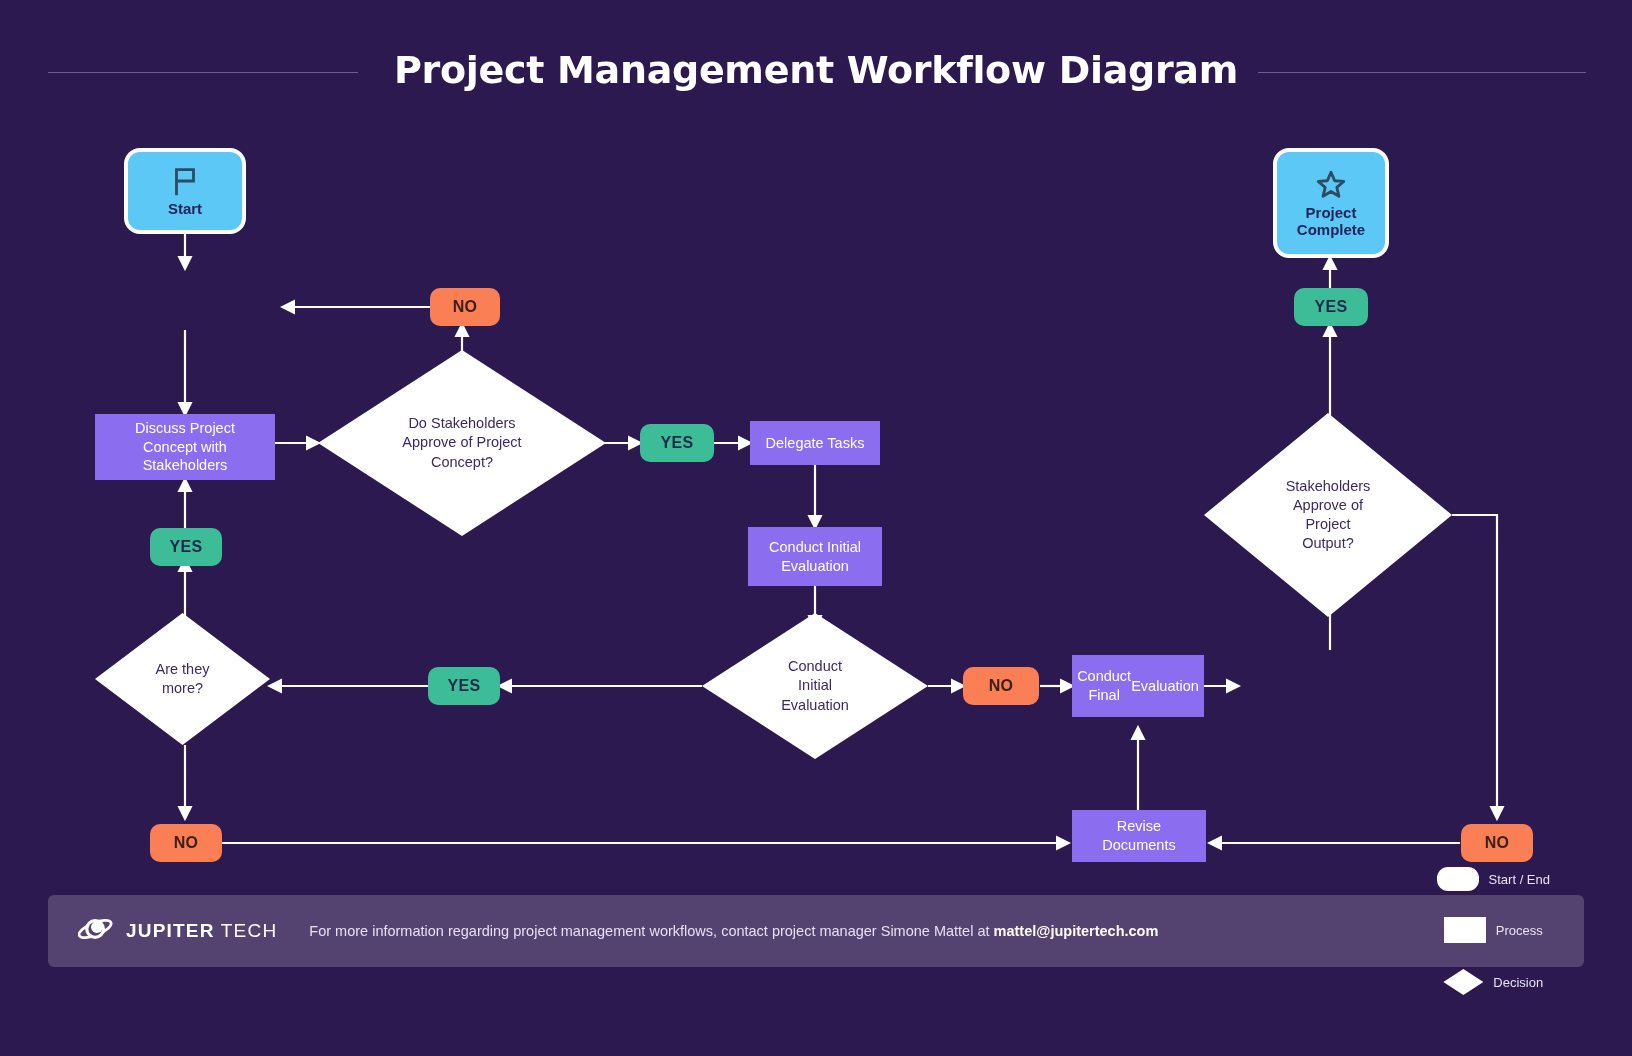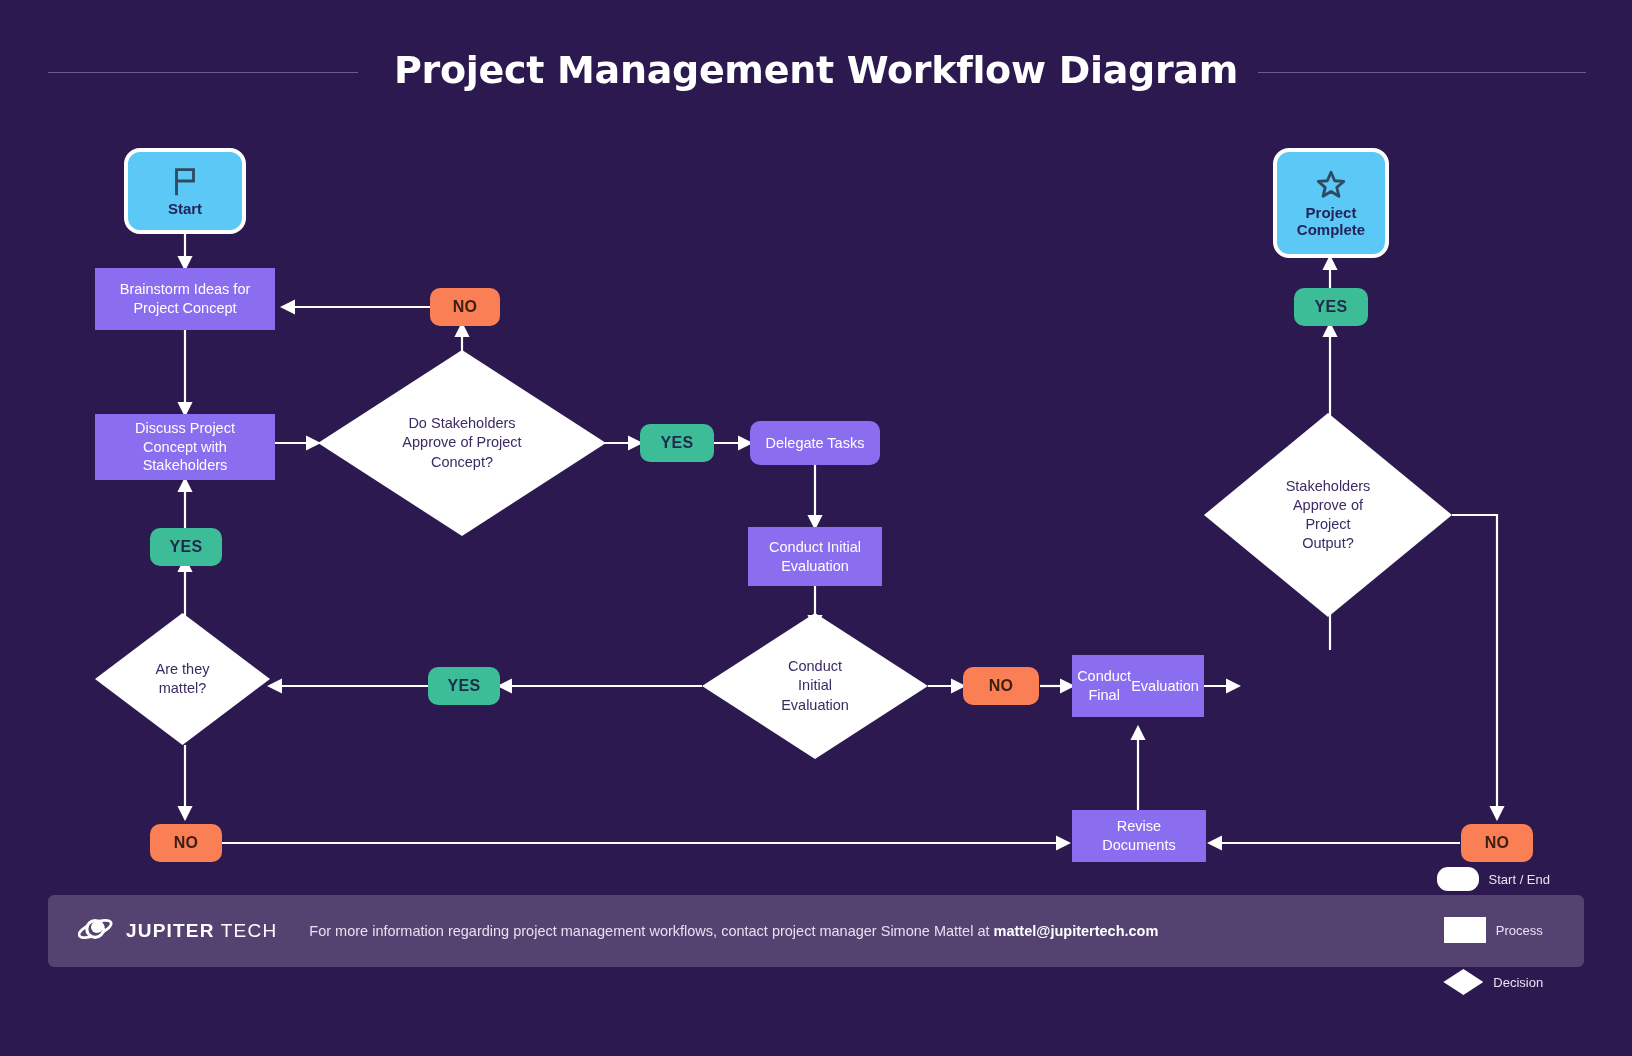--- a/index.html
+++ b/index.html
@@ -168,45 +168,41 @@
       <svg width="34" height="34" viewBox="0 0 24 24" fill="none" stroke="#2f4a63" stroke-width="2" stroke-linejoin="round">
         <path d="M12 3 l2.6 6.0 6.4 .5 -4.9 4.2 1.5 6.3 -5.6 -3.4 -5.6 3.4 1.5 -6.3 -4.9 -4.2 6.4 -.5 z"></path>
       </svg>
     </span>
     <span style="line-height:1.15;">
       <span>Project</span><br>
       <span>Complete</span>
     </span>
   </div>
 
-  <div class="node process" style="left:95px;top:268px;width:180px;height:62px;flex-direction:column;">
-    <span>Brainstorm Ideas for</span>
-    <span>Project Concept</span>
-  </div>
 
   <div class="node process" style="left:95px;top:414px;width:180px;height:66px;flex-direction:column;">
     <span>Discuss Project</span>
     <span>Concept with</span>
     <span>Stakeholders</span>
   </div>
 
   <div class="node decision" style="left:318px;top:350px;width:288px;height:186px;">
     <div class="dshape"></div>
     <div class="dtext">
       <span>Do Stakeholders</span><br>
       <span>Approve of Project</span><br>
       <span>Concept?</span>
     </div>
   </div>
 
   <div class="node pill no" style="left:430px;top:288px;width:70px;height:38px;">NO</div>
 
   <div class="node pill yes" style="left:640px;top:424px;width:74px;height:38px;">YES</div>
 
-  <div class="node process" style="left:750px;top:421px;width:130px;height:44px;border-radius:10px;">
+  <div class="node process" style="left:750px;top:421px;width:130px;height:44px;">
     <span>Delegate Tasks</span>
   </div>
 
   <div class="node process" style="left:748px;top:527px;width:134px;height:59px;flex-direction:column;">
     <span>Conduct Initial</span>
     <span>Evaluation</span>
   </div>
 
   <div class="node decision" style="left:702px;top:613px;width:226px;height:146px;">
     <div class="dshape"></div>
@@ -216,21 +212,21 @@
       <span>Evaluation</span>
     </div>
   </div>
 
   <div class="node pill yes" style="left:428px;top:667px;width:72px;height:38px;">YES</div>
 
   <div class="node decision" style="left:95px;top:613px;width:175px;height:132px;">
     <div class="dshape"></div>
     <div class="dtext">
       <span>Are they</span><br>
-      <span>mattel?</span>
+      <span>more?</span>
     </div>
   </div>
 
   <div class="node pill yes" style="left:150px;top:528px;width:72px;height:38px;">YES</div>
 
   <div class="node pill no" style="left:150px;top:824px;width:72px;height:38px;">NO</div>
 
   <div class="node pill no" style="left:963px;top:667px;width:76px;height:38px;">NO</div>
 
   <div class="node process" style="left:1072px;top:655px;width:132px;height:62px;flex-direction:row;">

